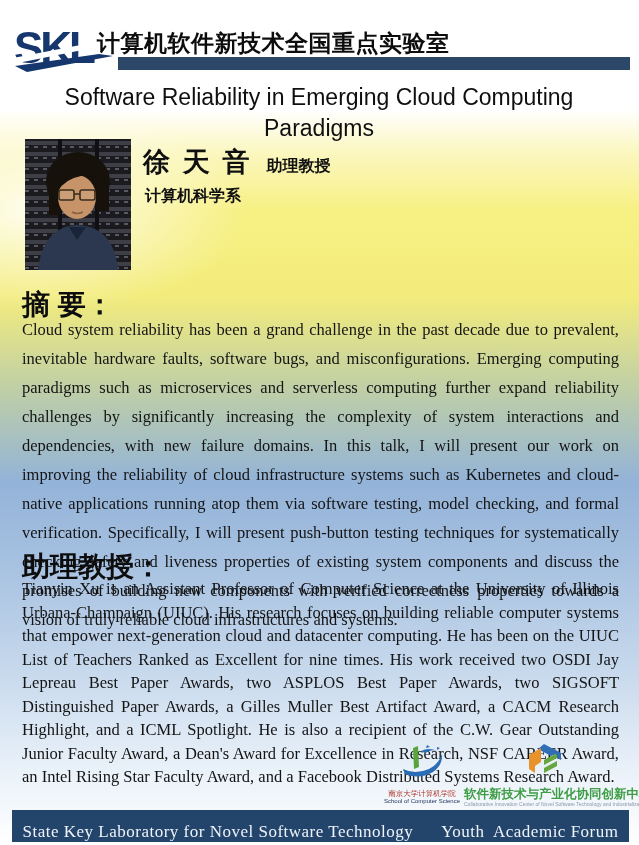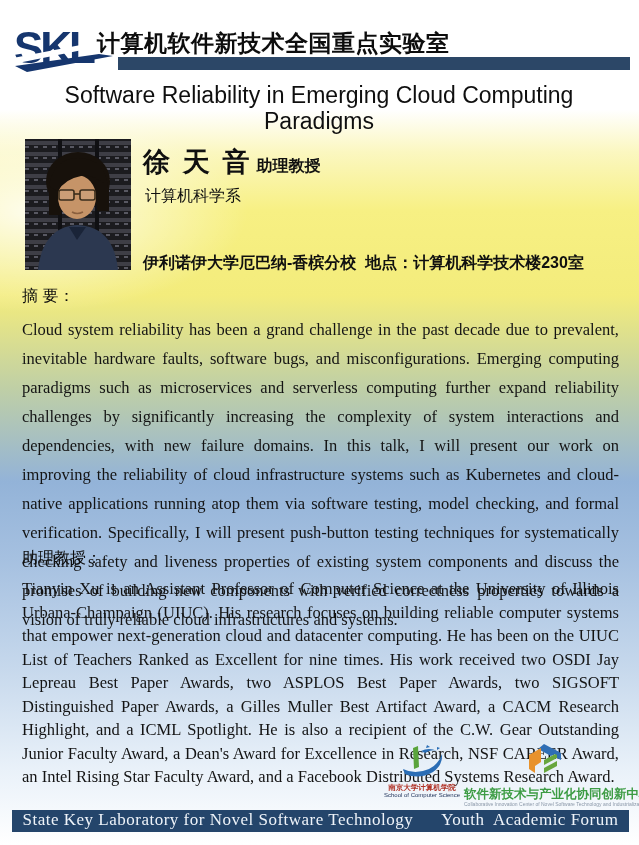--- a/index.html
+++ b/index.html
@@ -16,52 +16,52 @@
   .skl-logo{position:absolute;left:13px;top:23px;}
   .header-cn{
     position:absolute;left:97px;top:28px;width:533px;display:flex;
     justify-content:space-between;align-items:flex-start;
     font-size:23px;font-weight:bold;color:#0d0d0d;letter-spacing:0.5px;white-space:nowrap;flex-direction:column;
   }
   .header-bar{position:absolute;left:118px;top:57px;width:512px;height:13px;background:#2c4767;}
   
   .page-title{
     position:absolute;left:19px;top:82px;width:600px;text-align:center;
-    font-size:23px;line-height:26px;color:#0f0f0f;
+    font-size:23px;line-height:31px;color:#0f0f0f;
   }
   
   .photo{position:absolute;left:25px;top:139px;width:106px;height:131px;display:block;}
-  .name-row{position:absolute;left:143px;top:144px;display:flex;align-items:baseline;gap:4px;white-space:nowrap;}
+  .name-row{position:absolute;left:143px;top:144px;display:flex;align-items:baseline;gap:14px;white-space:nowrap;}
   .speaker-name{font-family:"Liberation Serif",serif;font-size:27px;font-weight:bold;letter-spacing:3px;color:#101010;}
   .speaker-title{font-size:16px;font-weight:bold;color:#101010;}
-  .speaker-dept{position:absolute;left:145px;top:186px;font-size:16px;font-weight:normal;color:#101010;white-space:nowrap;}
+  .speaker-dept{position:absolute;left:145px;top:186px;font-size:16px;font-weight:bold;color:#101010;white-space:nowrap;}
   .talk-time{position:absolute;left:374px;top:191px;font-size:16px;font-weight:bold;color:#101010;white-space:nowrap;}
   .affiliation{position:absolute;left:143px;top:253px;font-size:16px;font-weight:bold;color:#101010;white-space:pre;}
   
-  .sec-heading{position:absolute;left:22px;font-size:16px;font-weight:normal;color:#0d0d0d;white-space:nowrap;}
+  .sec-heading{position:absolute;left:22px;font-size:28px;font-weight:bold;color:#0d0d0d;white-space:nowrap;}
   .abstract-heading{top:286px;}
   .bio-heading{top:548px;}
   .sec-body{
     position:absolute;left:22px;width:597px;
     font-family:"Liberation Serif",serif;font-size:16.5px;line-height:29px;
     text-align:justify;color:#141414;
   }
   .abstract-body{top:315px;}
   .bio-body{top:577px;line-height:23.5px;}
   
   .nju-logo{position:absolute;left:381px;top:745px;width:82px;text-align:center;}
-  .nju-cn{font-size:7.5px;font-weight:bold;color:#b03226;line-height:8px;margin-top:1px;white-space:nowrap;}
+  .nju-cn{font-size:7.5px;font-weight:normal;color:#b03226;line-height:8px;margin-top:7px;white-space:nowrap;}
   .nju-en{font-size:6px;color:#22355c;line-height:7px;white-space:nowrap;}
   .cic-logo{position:absolute;left:464px;top:743px;width:160px;text-align:center;}
   .cic-cn{font-size:12.5px;font-weight:bold;color:#3d9c44;line-height:14px;margin-top:2px;white-space:nowrap;}
   .cic-en{font-size:5px;color:#8a97a8;line-height:6px;white-space:nowrap;}
   
   .footer-bar{
-    position:absolute;left:12px;top:810px;width:617px;height:22px;background:#24456b;
-    display:flex;align-items:flex-start;justify-content:center;
+    position:absolute;left:12px;top:810px;width:617px;height:32px;background:#24456b;
+    display:flex;align-items:flex-end;justify-content:center;
   }
   .footer-text{
     font-family:"Liberation Serif",serif;font-size:17px;color:#eef3f9;
     letter-spacing:0.5px;white-space:pre;
   }
 </style>
 </head>
 <body>
 
 <div class="poster">
@@ -103,21 +103,20 @@
       <path d="M13,131 C16,101 31,87 52,86 C76,87 90,101 93,131 Z" fill="#2c3850"></path>
       <path d="M44,88 L52,101 L61,88 Z" fill="#1a2438"></path>
     </g>
   </svg>
 
   <div class="name-row">
     <span class="speaker-name">徐 天 音</span>
     <span class="speaker-title">助理教授</span>
   </div>
   <div class="speaker-dept">计算机科学系</div>
-  <div class="affiliation">伊利诺伊大学厄巴纳-香槟分校  地点：计算机科学技术楼230室</div>
 
   <div class="sec-heading abstract-heading">摘 要：</div>
   <div class="sec-body abstract-body">Cloud system reliability has been a grand challenge in the past decade due to prevalent, inevitable hardware faults, software bugs, and misconfigurations. Emerging computing paradigms such as microservices and serverless computing further expand reliability challenges by significantly increasing the complexity of system interactions and dependencies, with new failure domains. In this talk, I will present our work on improving the reliability of cloud infrastructure systems such as Kubernetes and cloud-native applications running atop them via software testing, model checking, and formal verification. Specifically, I will present push-button testing techniques for systematically checking safety and liveness properties of existing system components and discuss the promises of building new components with verified correctness properties towards a vision of truly reliable cloud infrastructures and systems.</div>
 
   <div class="sec-heading bio-heading">助理教授：</div>
   <div class="sec-body bio-body">Tianyin Xu is an Assistant Professor of Computer Science at the University of Illinois Urbana-Champaign (UIUC). His research focuses on building reliable computer systems that empower next-generation cloud and datacenter computing. He has been on the UIUC List of Teachers Ranked as Excellent for nine times. His work received two OSDI Jay Lepreau Best Paper Awards, two ASPLOS Best Paper Awards, two SIGSOFT Distinguished Paper Awards, a Gilles Muller Best Artifact Award, a CACM Research Highlight, and a ICML Spotlight. He is also a recipient of the C.W. Gear Outstanding Junior Faculty Award, a Dean's Award for Excellence in Research, NSF CAREER Award, an Intel Rising Star Faculty Award, and a Facebook Distributed Systems Research Award.</div>
 
   <div class="nju-logo">
     <svg width="46" height="34" viewBox="0 0 46 34" aria-hidden="true">
       <path d="M14,3 L19,1 L20,22 L15,24 Z" fill="#5aa43c"></path>

